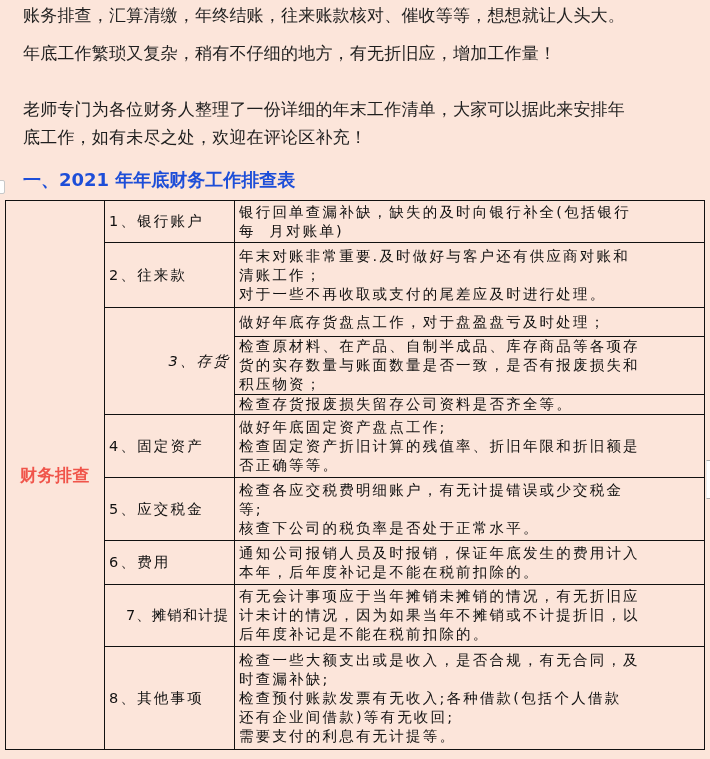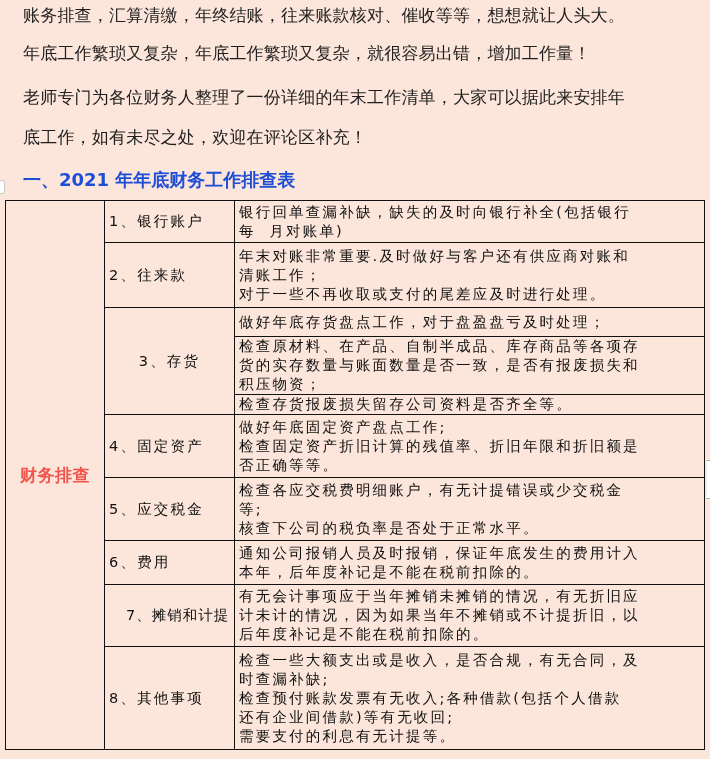--- a/index.html
+++ b/index.html
@@ -77,32 +77,33 @@
     font-weight: bold;
     color: #f0544a !important;
     font-size: 17px;
     letter-spacing: 0.5px;
   }
   td.item {
     padding-left: 6px;
     white-space: nowrap;
   }
   td.item.center {
-    text-align: center;
+    text-align: right;
+    font-style: italic;
   }
   td.desc .line {
     display: block;
   }
 </style>
 </head>
 <body>
 
 <div class="para" style="top:4px;">账务排查，汇算清缴，年终结账，往来账款核对、催收等等，想想就让人头大。</div>
-<div class="para" style="top:42px;">年底工作繁琐又复杂，年底工作繁琐又复杂，就很容易出错，增加工作量！</div>
-<div class="para" style="top:86px;">老师专门为各位财务人整理了一份详细的年末工作清单，大家可以据此来安排年</div>
+<div class="para" style="top:42px;">年底工作繁琐又复杂，稍有不仔细的地方，有无折旧应，增加工作量！</div>
+<div class="para" style="top:98px;">老师专门为各位财务人整理了一份详细的年末工作清单，大家可以据此来安排年</div>
 <div class="para" style="top:126px;">底工作，如有未尽之处，欢迎在评论区补充！</div>
 
 <div class="heading">一、2021 年年底财务工作排查表</div>
 
 <div class="handle"></div>
 <div class="side-mark"></div>
 
 <table class="check">
   <colgroup>
     <col style="width:99px">

